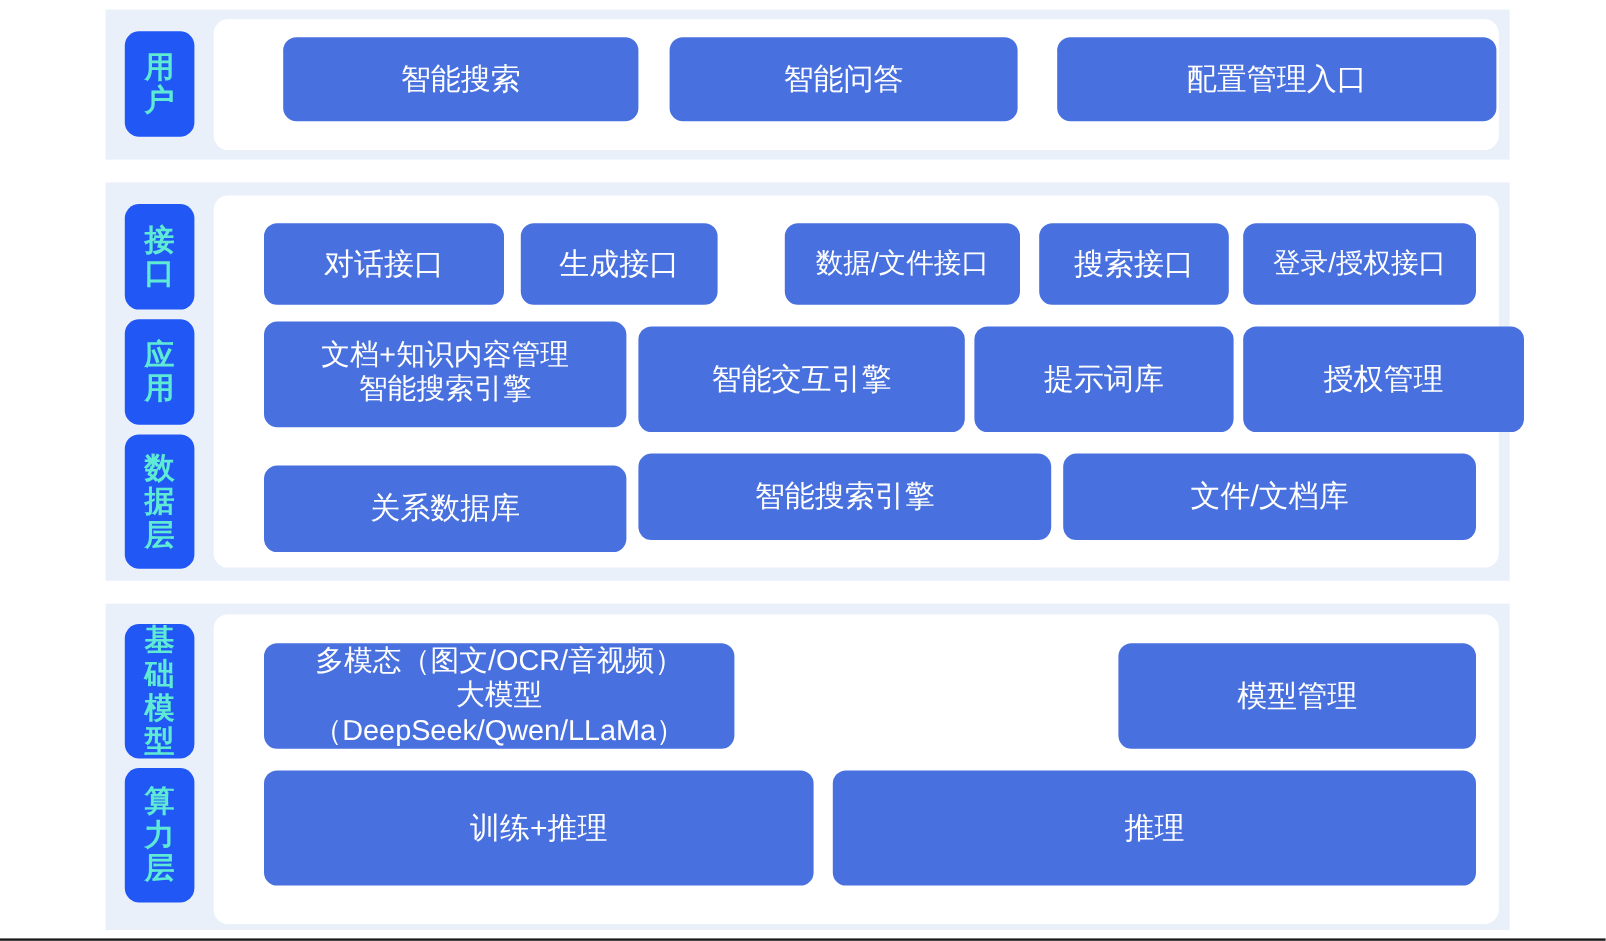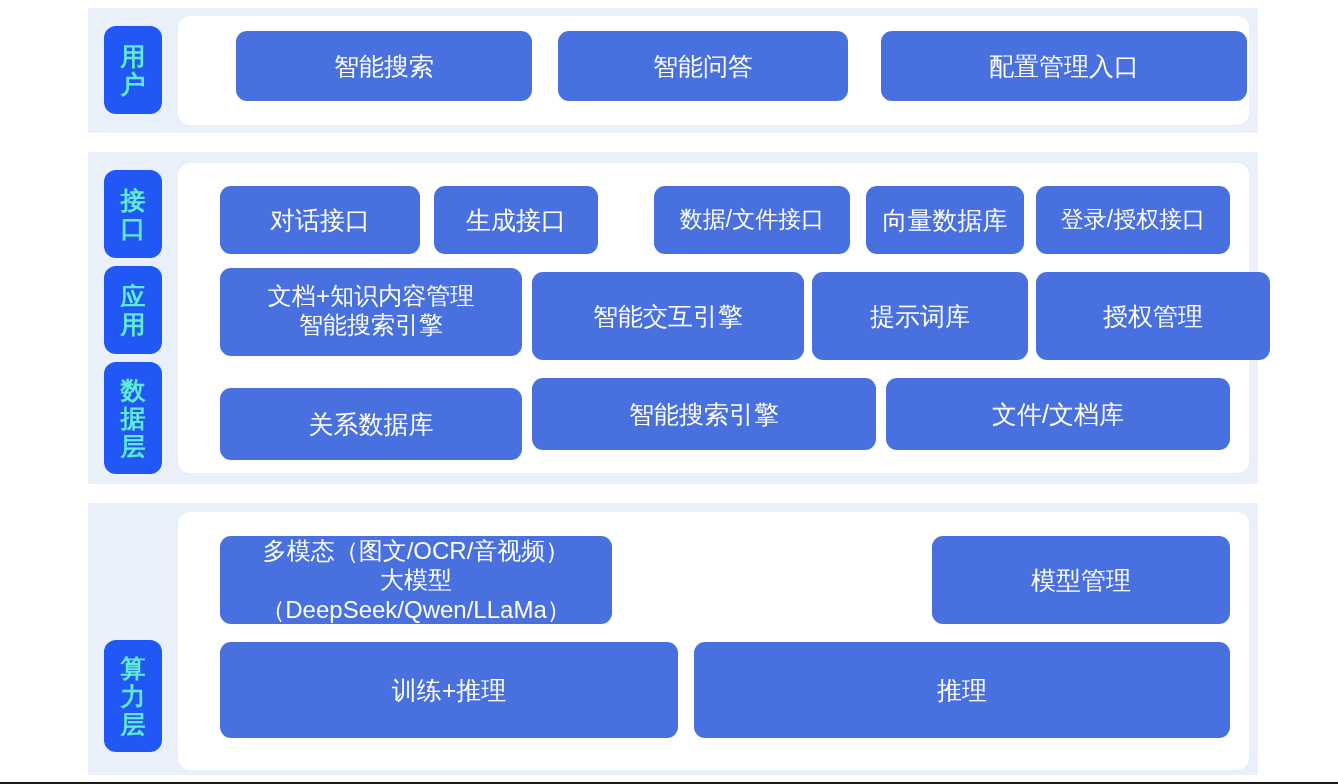--- a/index.html
+++ b/index.html
@@ -114,36 +114,39 @@
   <div class="tab" style="top:266px;height:88px;">
       <span>应用</span>
     </div>
   <div class="tab" style="top:362px;height:112px;">
       <span>数据层</span>
     </div>
 
   <div class="chip" style="left:220px;top:186px;width:200px;height:68px;">对话接口</div>
   <div class="chip" style="left:434px;top:186px;width:164px;height:68px;">生成接口</div>
   <div class="chip sm" style="left:654px;top:186px;width:196px;height:68px;">数据/文件接口</div>
-  <div class="chip" style="left:866px;top:186px;width:158px;height:68px;">向量数据库</div>
+  <div class="chip" style="left:866px;top:186px;width:158px;height:68px;">搜索接口</div>
   <div class="chip sm" style="left:1036px;top:186px;width:194px;height:68px;">登录/授权接口</div>
 
   <div class="chip two" style="left:220px;top:268px;width:302px;height:88px;font-family:Liberation Mono, monospace;">文档+知识内容管理
 智能搜索引擎</div>
   <div class="chip" style="left:532px;top:272px;width:272px;height:88px;">智能交互引擎</div>
   <div class="chip" style="left:812px;top:272px;width:216px;height:88px;">提示词库</div>
   <div class="chip" style="left:1036px;top:272px;width:234px;height:88px;">授权管理</div>
 
   <div class="chip" style="left:220px;top:388px;width:302px;height:72px;">关系数据库</div>
   <div class="chip" style="left:532px;top:378px;width:344px;height:72px;">智能搜索引擎</div>
   <div class="chip" style="left:886px;top:378px;width:344px;height:72px;">文件/文档库</div>
 
   <div class="band" style="top:503px;height:272px;"></div>
   <div class="card" style="left:178px;top:512px;width:1071px;height:258px;"></div>
 
+  <div class="tab" style="top:520px;height:112px;">
+      <span>基础模型</span>
+    </div>
   <div class="tab" style="top:640px;height:112px;">
       <span>算力层</span>
     </div>
 
   <div class="chip two" style="left:220px;top:536px;width:392px;height:88px;">多模态（图文/OCR/音视频）
 大模型（DeepSeek/Qwen/LLaMa）</div>
   <div class="chip" style="left:932px;top:536px;width:298px;height:88px;">模型管理</div>
 
   <div class="chip" style="left:220px;top:642px;width:458px;height:96px;">训练+推理</div>
   <div class="chip" style="left:694px;top:642px;width:536px;height:96px;">推理</div>

